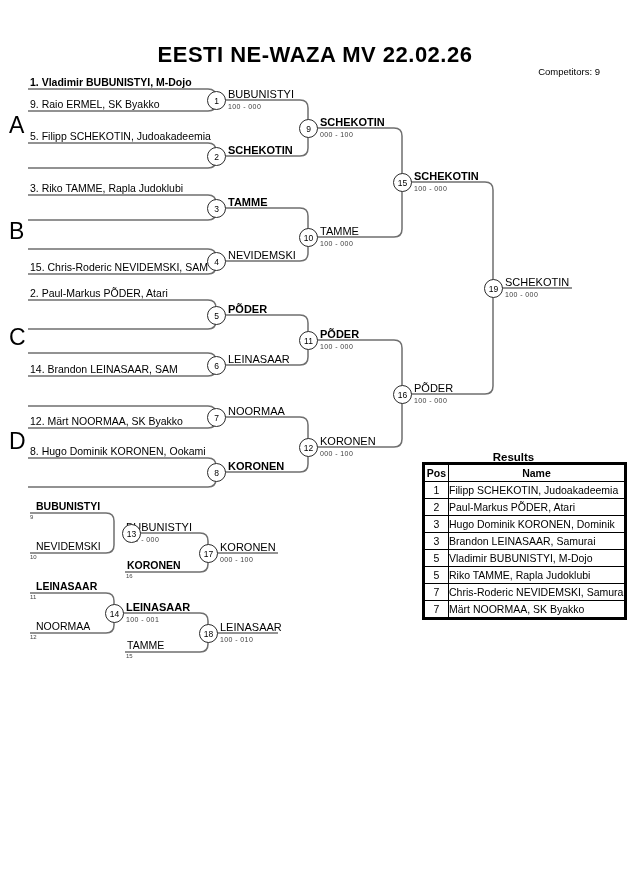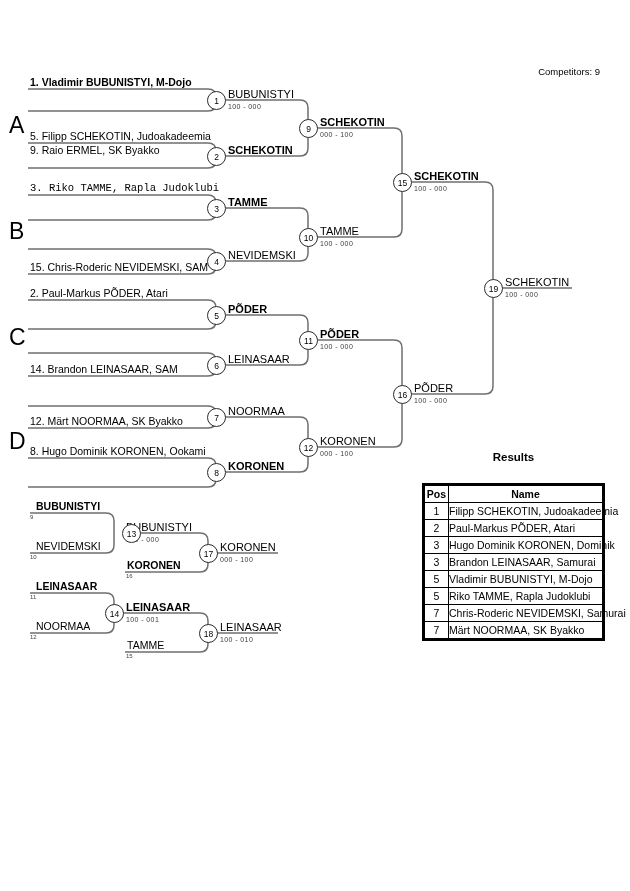--- a/index.html
+++ b/index.html
@@ -13,33 +13,34 @@
   .entry{position:absolute;font-size:10.5px;line-height:1.1;z-index:2;}
   .wlabel{position:absolute;font-size:11px;line-height:1.1;z-index:2;}
   .score{position:absolute;font-size:7px;color:#3c3c3c;letter-spacing:.4px;z-index:2;}
   .src{position:absolute;font-size:6px;color:#444;z-index:2;}
   .b{font-weight:bold;}
   .circle{position:absolute;width:17px;height:17px;border:1.3px solid #2b2b2b;border-radius:50%;
           background:#fff;z-index:3;font-size:8.5px;display:flex;align-items:center;justify-content:center;}
   svg.lines{position:absolute;top:0;left:0;z-index:1;}
   .results-title{position:absolute;left:423px;top:451px;width:181px;text-align:center;
                  font-size:11.5px;font-weight:bold;}
-  table.results{position:absolute;left:423px;top:484px;width:181px;border-collapse:collapse;
+  table.results{position:absolute;left:423px;top:463px;width:203px;border-collapse:collapse;
                 table-layout:fixed;font-size:10.5px;z-index:2;}
   table.results td,table.results th{border:1px solid #000;height:16px;padding:0;
                 overflow:visible;white-space:nowrap;}
   table.results{border:2px solid #000;outline:1px solid #000;}
   td.pos,th.pos{width:23px;text-align:center;}
   td.name{padding-left:5px;}
   th.name{text-align:center;font-weight:bold;}
 </style>
 </head>
 <body>
 
 <div class="title-row">
+  <span>EESTI NE-WAZA MV  22.02.26</span>
 </div>
 <div class="competitors">Competitors: 9</div>
 
 <svg class="lines" width="630" height="891">
   <g fill="none" stroke="#6f6f6f" stroke-width="1.5">
 
     <path d="M28,89 H208 Q216,89 216,97"></path>
       <path d="M28,111 H208 Q216,111 216,103"></path>
     <path d="M28,143 H208 Q216,143 216,151"></path>
       <path d="M28,168 H208 Q216,168 216,160"></path>
@@ -90,23 +91,23 @@
     <path d="M217,633 H278"></path>
   </g>
 </svg>
 
 <div class="pool-letter abs" style="left:9px;top:114px;">A</div>
 <div class="pool-letter abs" style="left:9px;top:220px;">B</div>
 <div class="pool-letter abs" style="left:9px;top:326px;">C</div>
 <div class="pool-letter abs" style="left:9px;top:430px;">D</div>
 
 <div class="entry b" style="left:30px;top:77px;">1. Vladimir BUBUNISTYI, M-Dojo</div>
-<div class="entry" style="left:30px;top:99px;margin-top:46px;">9. Raio ERMEL, SK Byakko</div>
+<div class="entry" style="left:30px;top:99px;">9. Raio ERMEL, SK Byakko</div>
 <div class="entry" style="left:30px;top:131px;">5. Filipp SCHEKOTIN, Judoakadeemia</div>
-<div class="entry" style="left:30px;top:183px;font-family:Liberation Mono, monospace;">3. Riko TAMME, Rapla Judoklubi</div>
+<div class="entry" style="left:30px;top:183px;">3. Riko TAMME, Rapla Judoklubi</div>
 <div class="entry" style="left:30px;top:262px;">15. Chris-Roderic NEVIDEMSKI, SAM</div>
 <div class="entry" style="left:30px;top:288px;">2. Paul-Markus PÕDER, Atari</div>
 <div class="entry" style="left:30px;top:364px;">14. Brandon LEINASAAR, SAM</div>
 <div class="entry" style="left:30px;top:416px;">12. Märt NOORMAA, SK Byakko</div>
 <div class="entry" style="left:30px;top:446px;">8. Hugo Dominik KORONEN, Ookami</div>
 
 <div class="circle" style="left:207px;top:91px;">1</div>
 <div class="circle" style="left:207px;top:147px;">2</div>
 <div class="circle" style="left:207px;top:199px;">3</div>
 <div class="circle" style="left:207px;top:252px;">4</div>

